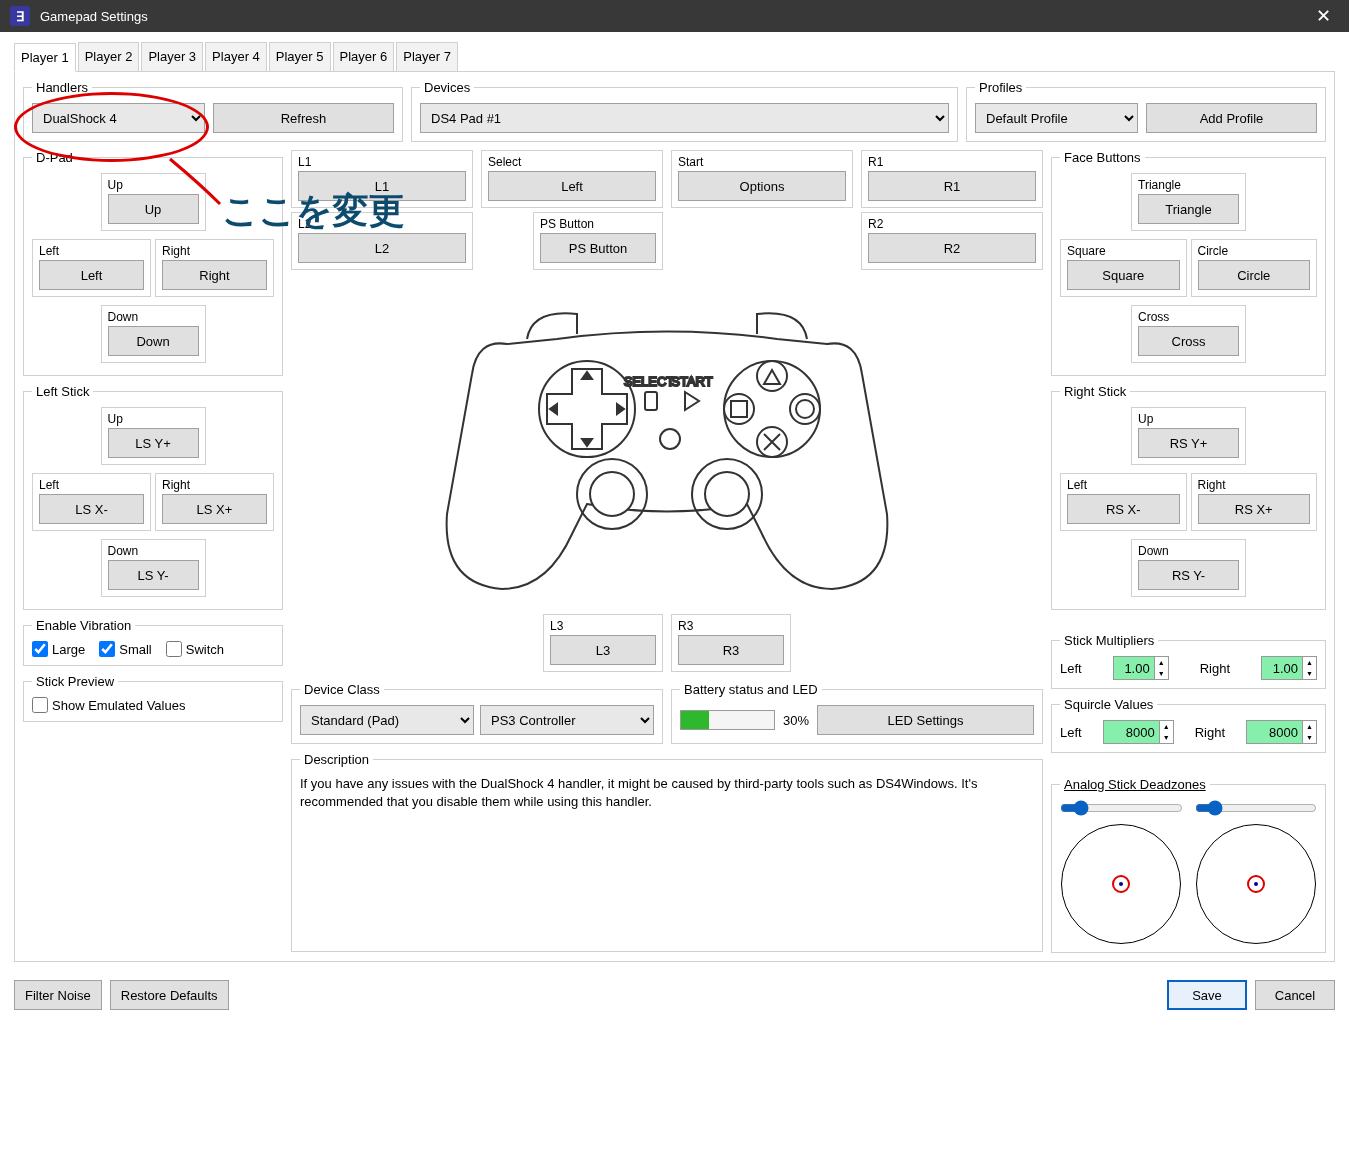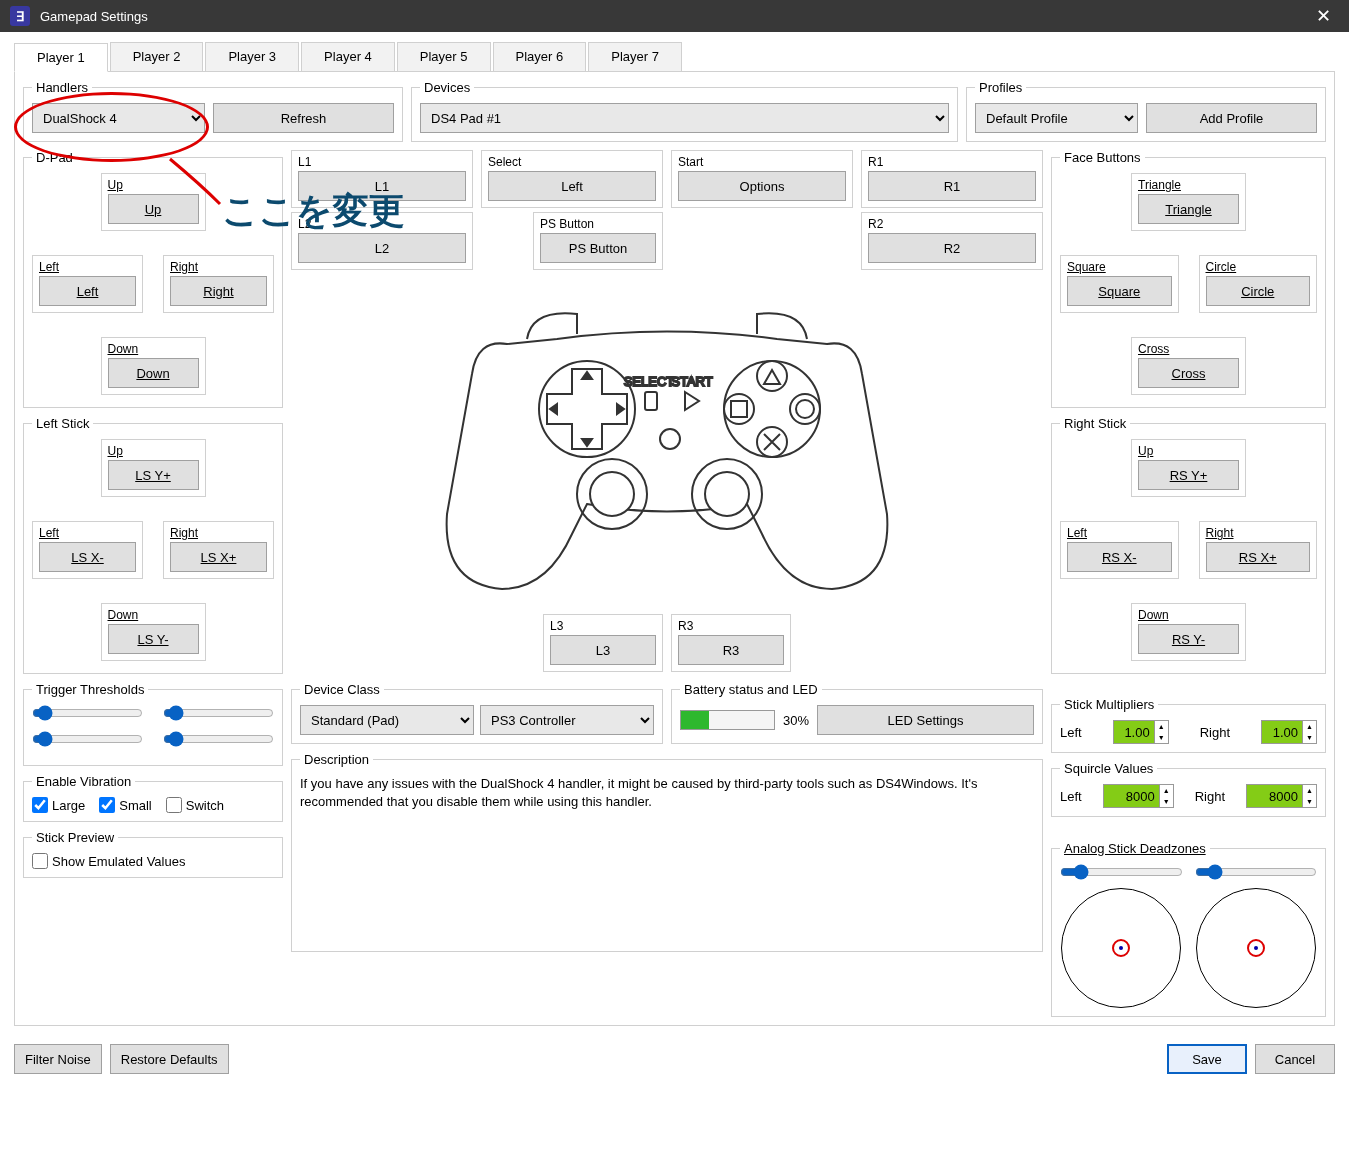--- a/index.html
+++ b/index.html
@@ -3,46 +3,46 @@
 <meta charset="utf-8">
 <style>
 * { box-sizing: border-box; margin: 0; padding: 0; font-family: "Yu Gothic UI", "Segoe UI", sans-serif; font-size: 13px; }
 body { background: #fff; width: 1349px; }
 .titlebar { background: #383838; color: #fff; height: 32px; display: flex; align-items: center; padding: 0 10px; }
 .titlebar .logo { width: 20px; height: 20px; background: #3838a0; border-radius: 3px; display: flex; align-items: center; justify-content: center; margin-right: 10px; color: #fff; font-weight: bold; }
 .titlebar .title { flex: 1; }
 .titlebar .close { font-size: 18px; cursor: pointer; padding: 0 8px; }
 .content { padding: 10px 14px; background: #fff; }
 .tabs { display: flex; border-bottom: 1px solid #d0d0d0; }
-.tab { padding: 6px 22px; border: 1px solid #d0d0d0; border-bottom: none; margin-right: 2px; background: #f2f2f2; cursor: pointer; }
+.tab { padding: 6px 6px; border: 1px solid #d0d0d0; border-bottom: none; margin-right: 2px; background: #f2f2f2; cursor: pointer; }
 .tab.active { background: #fff; border-bottom: 1px solid #fff; position: relative; top: 1px; }
 .panel { border: 1px solid #d0d0d0; border-top: none; padding: 8px; }
 fieldset { border: 1px solid #d0d0d0; padding: 8px; margin: 0; }
 legend { padding: 0 4px; font-size: 13px; }
 select, input[type="text"] { border: 1px solid #a0a0a0; background: #e8e8e8; padding: 4px 6px; height: 30px; font-size: 13px; }
 .btn { border: 1px solid #a0a0a0; background: #e0e0e0; padding: 6px 10px; text-align: center; cursor: pointer; height: 30px; display: flex; align-items: center; justify-content: center; }
 .row-top { display: flex; gap: 8px; margin-bottom: 8px; }
 .row-top fieldset { display: flex; gap: 8px; align-items: center; }
 .main-grid { display: grid; grid-template-columns: 260px 1fr 275px; gap: 8px; }
 .mini-group { border: 1px solid #d0d0d0; padding: 4px 6px 6px 6px; margin-bottom: 4px; }
 .mini-group .lbl { font-size: 12px; margin-bottom: 2px; }
-.dpad-grid { display: grid; grid-template-columns: 1fr 1fr; gap: 20px; text-decoration: underline; }
+.dpad-grid { display: grid; grid-template-columns: 1fr 1fr; gap: 4px; }
 .dpad-grid .full { grid-column: 1 / 3; display: flex; justify-content: center; }
 .mini-group .btn { min-width: 85px; }
 .controller-area { position: relative; }
 .ctrl-top-row { display: grid; grid-template-columns: 1fr 1fr 1fr 1fr; gap: 8px; margin-bottom: 6px; }
 .ctrl-img { display: flex; justify-content: center; margin: 10px 0; }
 .slider-row { display: flex; gap: 20px; margin-bottom: 10px; }
 input[type="range"] { width: 100%; accent-color: #0862c4; }
 .chk { display: flex; align-items: center; gap: 4px; }
 .chk input { width: 16px; height: 16px; }
 .battery-bar { width: 95px; height: 20px; border: 1px solid #999; display: inline-block; position: relative; background: #f5f5f5; }
 .battery-fill { background: #2eb82e; height: 100%; }
 .spinner { display: inline-flex; border: 1px solid #999; height: 24px; }
-.spinner input { border: none; width: 40px; text-align: right; padding: 0 4px; background: #84cc16; height: 22px; }
+.spinner input { border: none; width: 40px; text-align: right; padding: 0 4px; background: #86efac; height: 22px; }
 .spinner .arrows { display: flex; flex-direction: column; border-left: 1px solid #999; }
 .spinner .arrows span { font-size: 7px; padding: 0 3px; line-height: 11px; cursor: pointer; }
 .footer { display: flex; padding: 8px 14px 14px 14px; gap: 8px; }
 .footer .spacer { flex: 1; }
 .footer .btn { min-width: 80px; }
 .btn.primary { border: 2px solid #0862c4; background: #e8f0fc; }
 .annotation-circle { position: absolute; border: 3px solid #d00; border-radius: 50%; pointer-events: none; }
 .annotation-text { position: absolute; color: #0c4a6e; font-size: 36px; font-weight: bold; pointer-events: none; font-family: "Meiryo", sans-serif; }
 .dz-circle { width: 120px; height: 120px; border: 1px solid #000; border-radius: 50%; position: relative; display: inline-block; }
 .dz-inner { position: absolute; width: 18px; height: 18px; border: 2px solid #d00; border-radius: 50%; left: 50%; top: 50%; transform: translate(-50%,-50%); }
@@ -135,31 +135,20 @@
               </div>
             <div class="full">
                 <div class="mini-group" style="width:105px;">
                   <div class="lbl">Down</div>
                   <div class="btn">LS Y-</div>
                 </div>
               </div>
           </div>
         </fieldset>
 
-        <fieldset style="margin-top:8px;">
-          <legend>Trigger Thresholds</legend>
-          <div class="slider-row">
-              <input type="range" value="5" style="">
-              <input type="range" value="5" style="">
-            </div>
-          <div class="slider-row">
-              <input type="range" value="5" style="">
-              <input type="range" value="5" style="">
-            </div>
-        </fieldset>
 
         <fieldset style="margin-top:8px;">
           <legend>Enable Vibration</legend>
           <div style="display:flex;gap:14px;">
             <label class="chk">
                 <input type="checkbox" checked="" style="">
                 <span>Large</span>
               </label>
             <label class="chk">
                 <input type="checkbox" checked="" style="">

